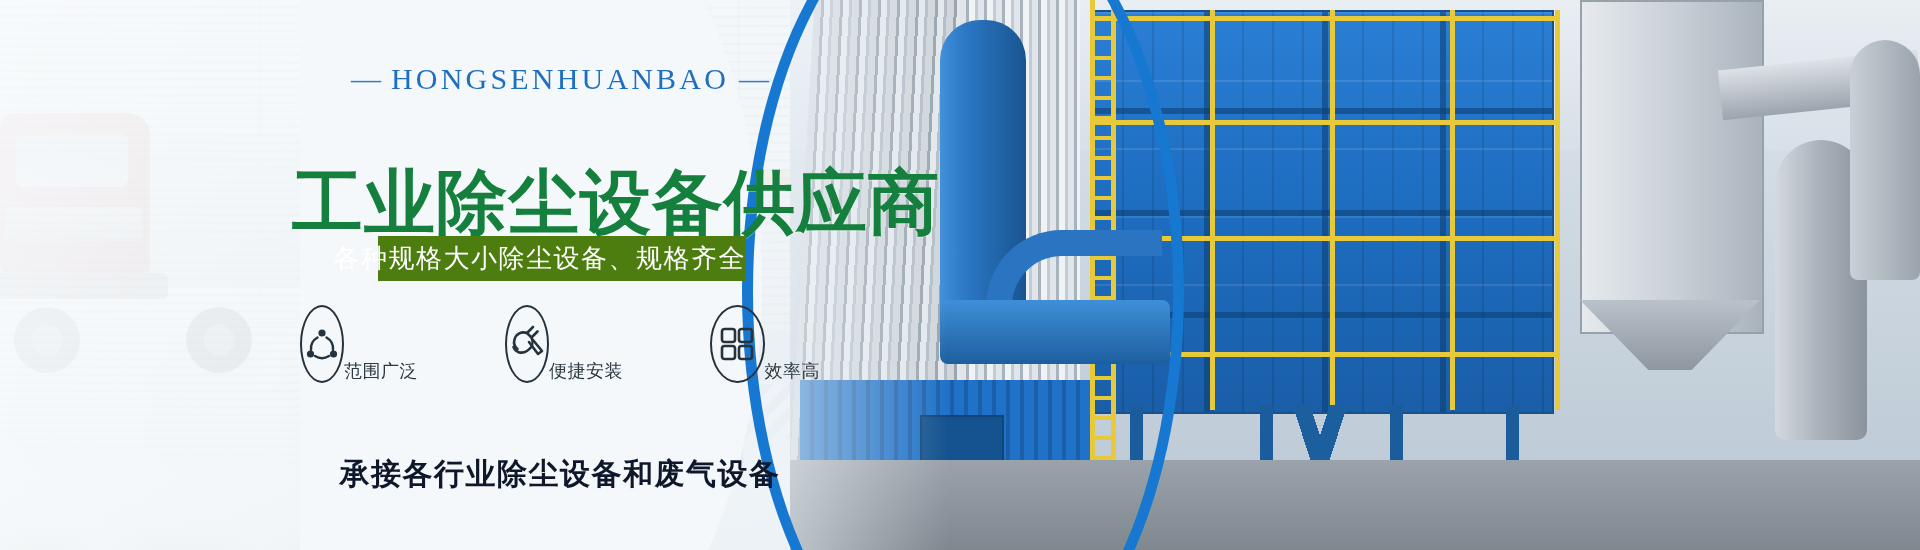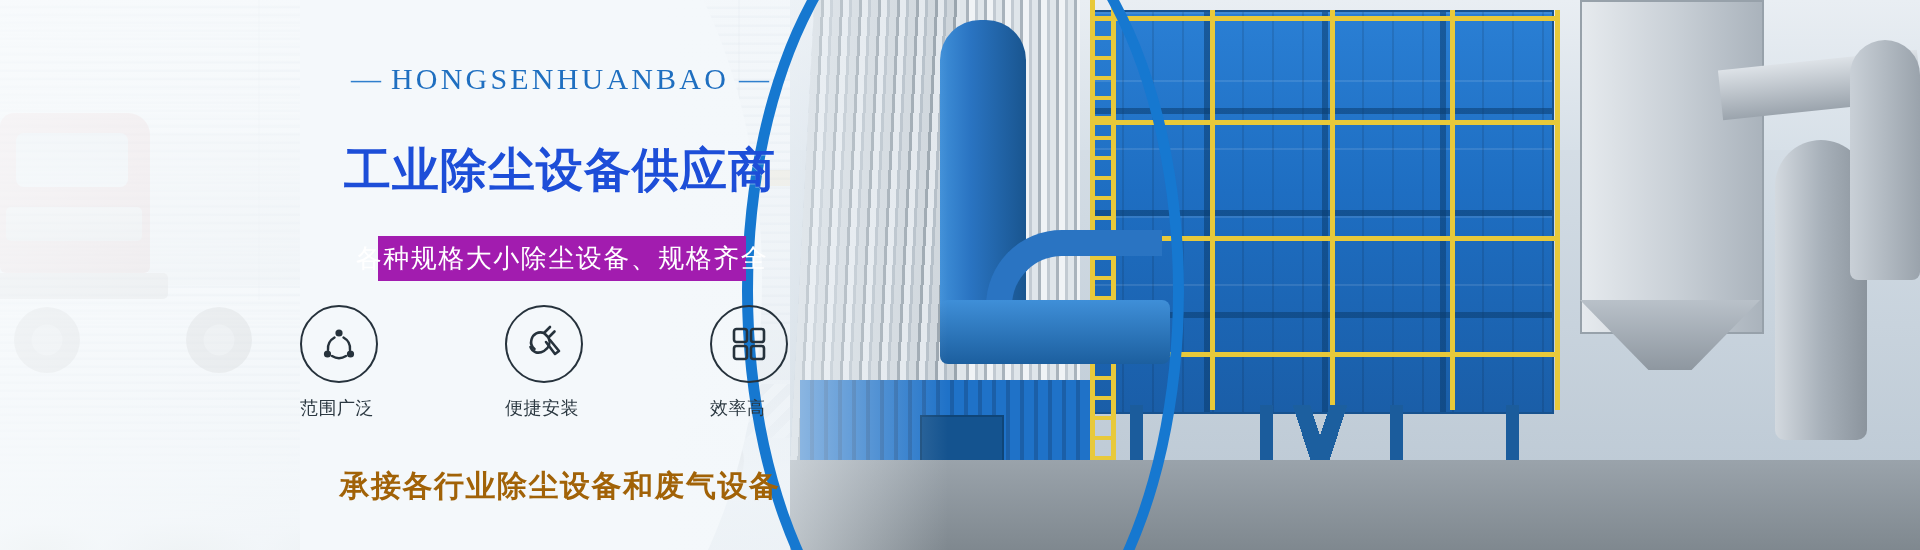--- a/index.html
+++ b/index.html
@@ -264,58 +264,58 @@
   .eyebrow{
     position:absolute;left:300px;top:62px;width:520px;
     text-align:center;
     font-family:"Liberation Serif","DejaVu Serif",serif;
     font-size:30px;letter-spacing:3.2px;
     color:#1f6fc0;white-space:nowrap;
   }
   .eyebrow .dash{color:#2f7fcd;letter-spacing:0;padding:0 10px;}
 
   .headline{
-    position:absolute;left:300px;top:108px;width:520px;
+    position:absolute;left:292px;top:108px;width:520px;
     text-align:center;
-    font-size:47px;font-weight:700;letter-spacing:1px;
-    color:#1d4ed8;white-space:nowrap;
+    font-size:71px;font-weight:700;letter-spacing:1px;
+    color:#15803d;white-space:nowrap;
     text-shadow:0 1px 0 rgba(255,255,255,.35);
   }
 
   .orangebar{
     position:absolute;left:378px;top:236px;
     width:368px;height:45px;
-    background:#a21caf;
-    display:flex;align-items:center;justify-content:center;
+    background:#4d7c0f;
+    display:flex;align-items:center;justify-content:flex-end;
   }
   .orangebar span{
     color:#ffffff;font-size:26px;font-weight:400;letter-spacing:1.5px;
     white-space:nowrap;
   }
 
   .features{
     position:absolute;left:300px;top:305px;width:520px;
     display:flex;justify-content:space-between;
   }
-  .feature{width:110px;display:flex;flex-direction:column;align-items:flex-start;}
+  .feature{width:110px;display:flex;flex-direction:row;align-items:flex-end;}
   .circ{
     width:74px;height:74px;border-radius:50%;
     border:2.5px solid #26323c;
     display:flex;align-items:center;justify-content:center;
     background:transparent;
   }
   .feature .cap{
     margin-top:13px;font-size:18px;color:#2c3942;white-space:nowrap;letter-spacing:.5px;
   }
 
   .tagline{
     position:absolute;left:300px;top:454px;width:520px;
     text-align:center;
     font-size:30px;font-weight:700;letter-spacing:1.5px;
-    color:#a16207;white-space:nowrap;margin-top:12px;
+    color:#0f172a;white-space:nowrap;
   }
 </style>
 </head>
 <body>
 
 <div class="banner">
 
   <div class="bg-left">
     <div class="siding"></div>
     <div class="siding2"></div>

